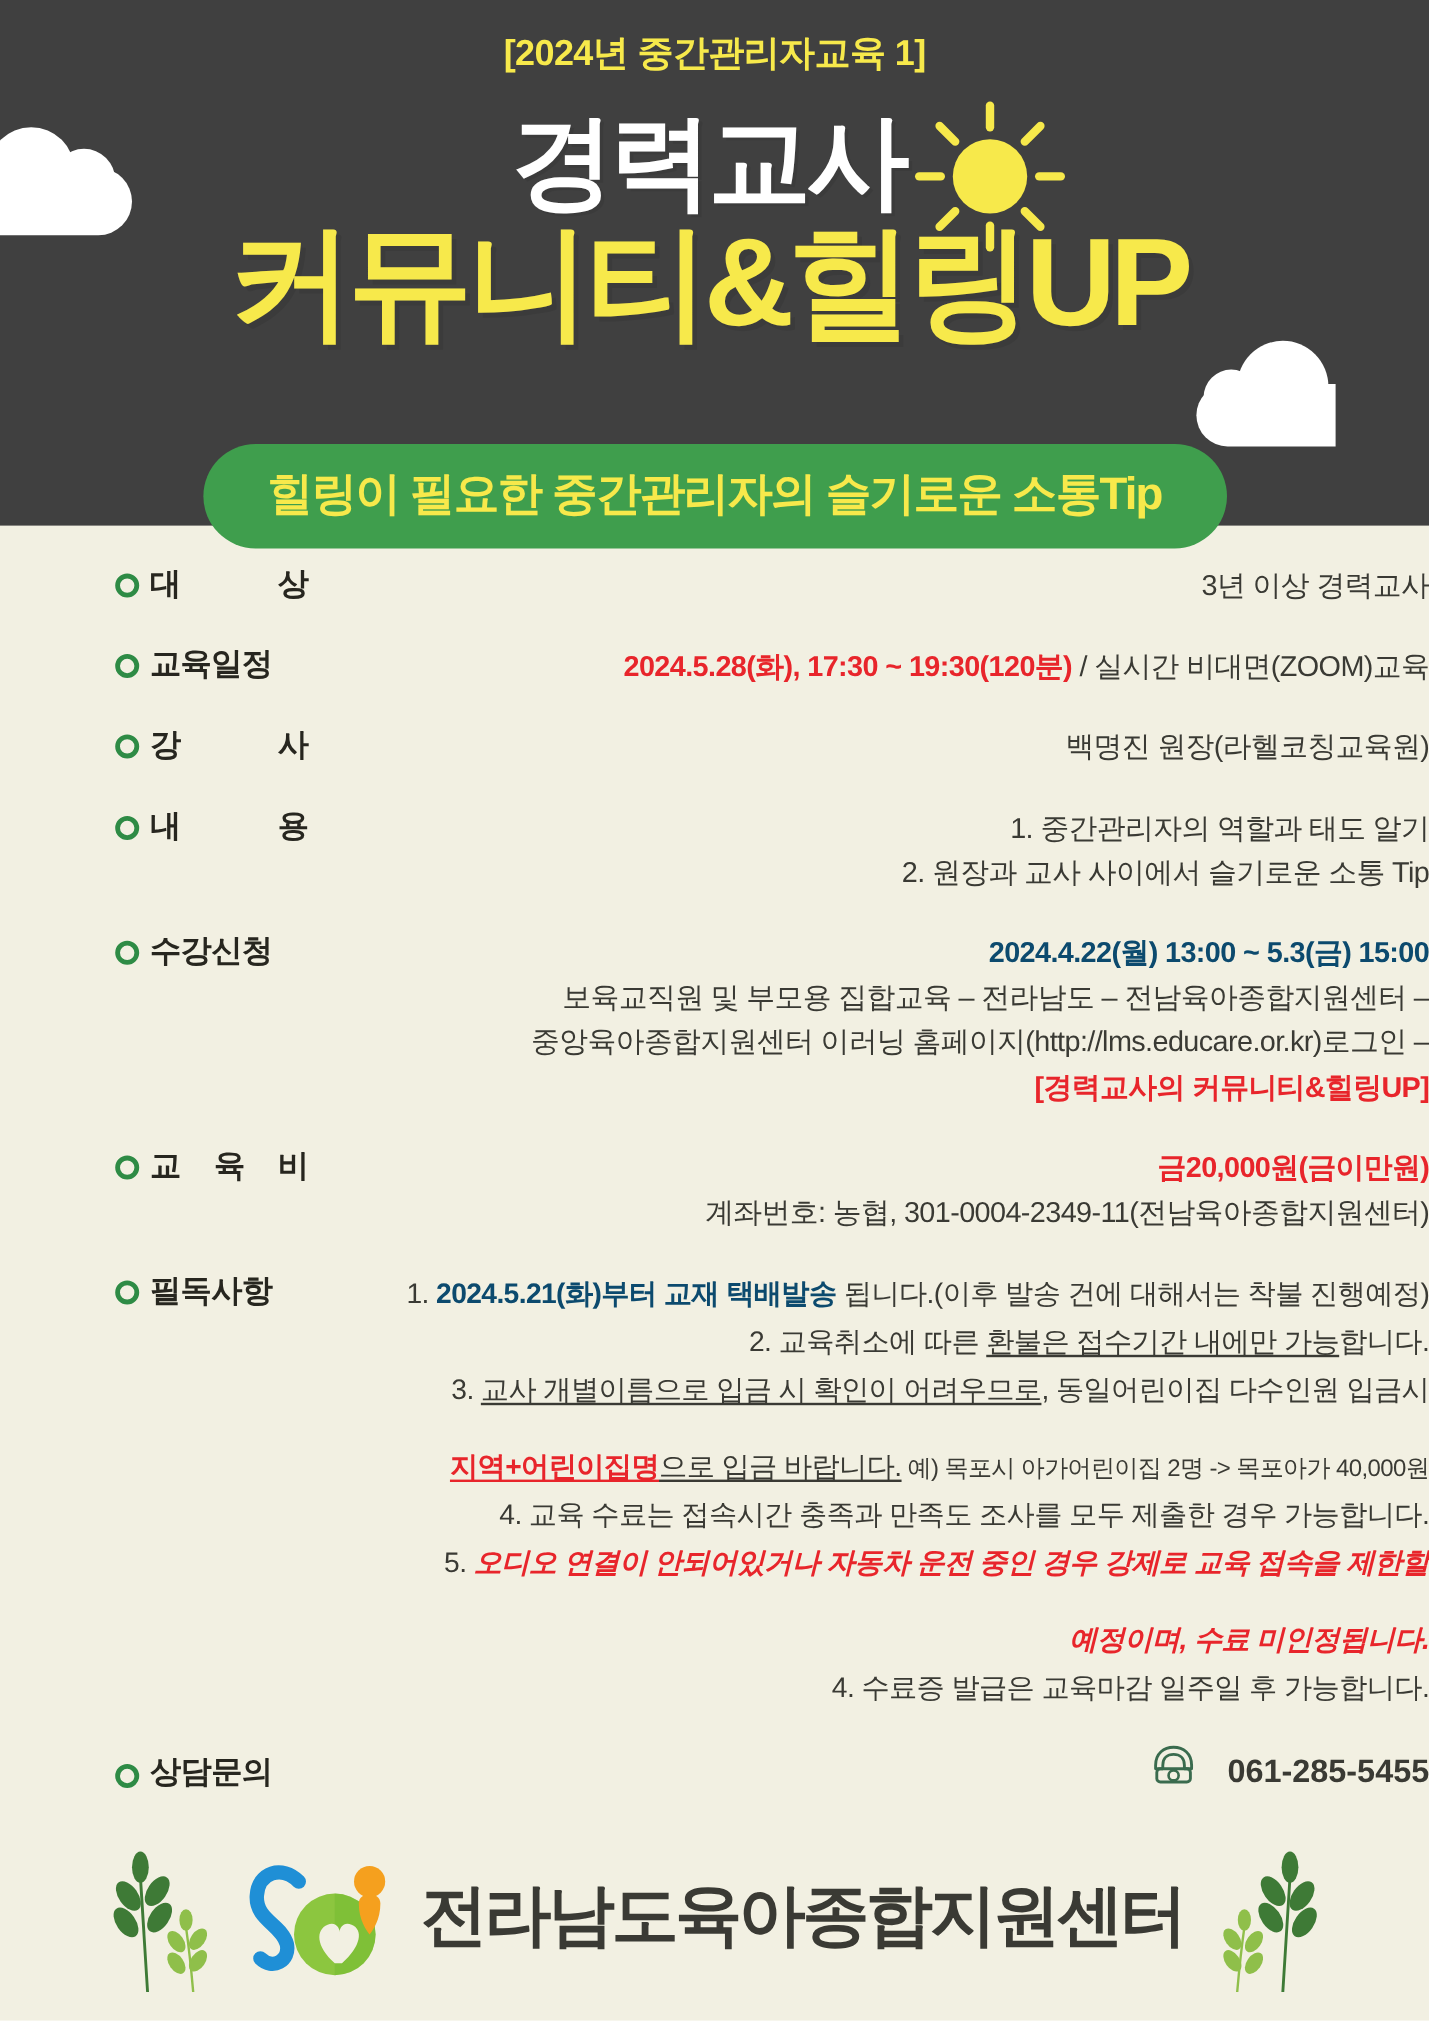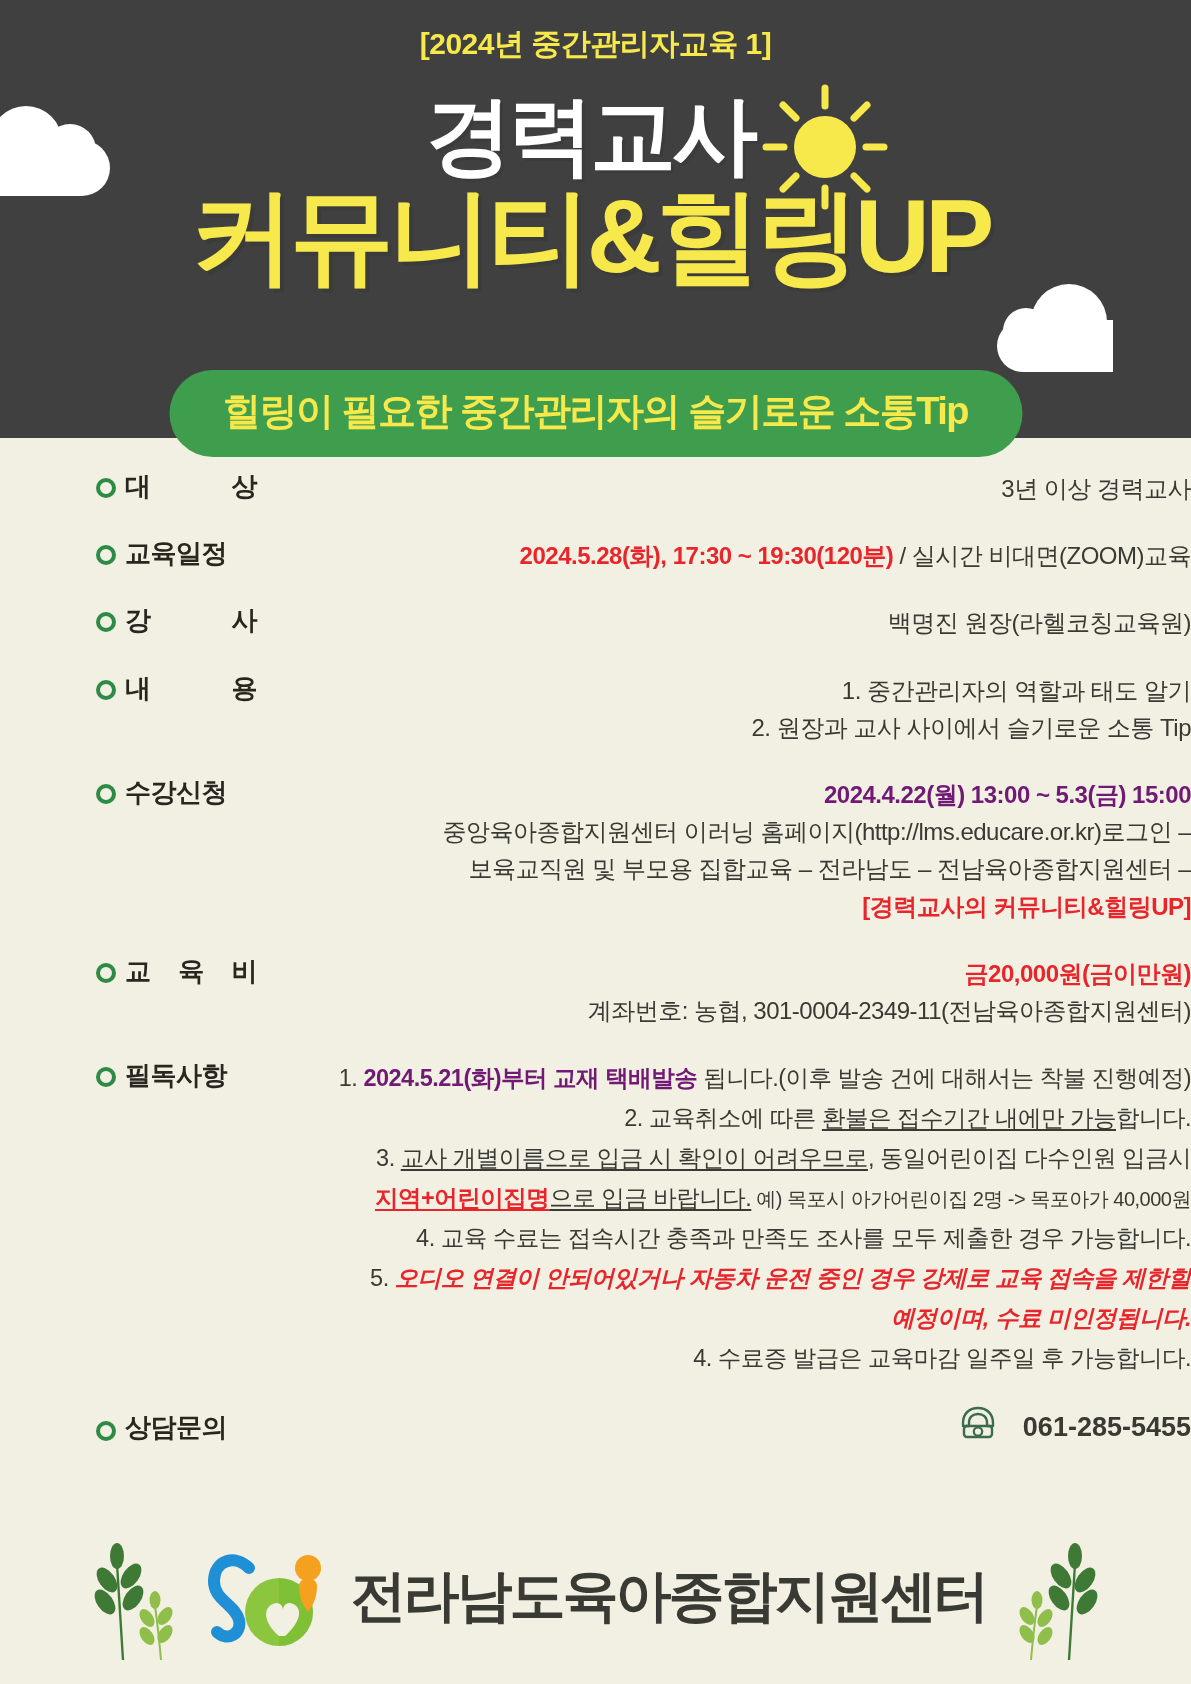--- a/index.html
+++ b/index.html
@@ -171,25 +171,25 @@
     flex: 1 1 auto;
     color: #3A3A34;
     font-size: 24px;
     line-height: 1.55;
     letter-spacing: -0.5px;
     text-align: right;
   }
   .value .ln { display: block; }
   .red-b { color: #E8252B; font-weight: bold; }
   .red-bi { color: #E8252B; font-weight: bold; font-style: italic; }
-  .brown-b { color: #701a75; font-weight: bold; }
+  .brown-b { color: #0c4a6e; font-weight: bold; }
   .dark { color: #3A3A34; }
   .u { text-decoration: underline; text-underline-offset: 3px; }
   .small { font-size: 20px; }
-  .indent { padding-left: 26px; }
+  .indent { padding-left: 26px; margin-top: 24px; }
 
   .row-notice { margin-bottom: 26px; }
   .row-notice .value { font-size: 23.5px; line-height: 1.70; }
 
   
   .row-contact { margin-bottom: 0; align-items: center; }
   .phone-icon { margin-right: 18px; display: inline-block; vertical-align: middle; }
   .phone-num {
     color: #3A3A34;
     font-size: 27px;
@@ -310,22 +310,22 @@
 
     <div class="row">
       <span class="bullet">
         <svg width="22" height="22" viewBox="0 0 22 22">
             <circle cx="11" cy="11" r="8" fill="none" stroke="#2E8B45" stroke-width="4"></circle>
           </svg>
       </span>
       <span class="label">수강신청</span>
       <span class="value">
         <span class="ln brown-b" style="padding-left:7px">2024.4.22(월) 13:00 ~ 5.3(금) 15:00</span>
+        <span class="ln">보육교직원 및 부모용 집합교육 – 전라남도 – 전남육아종합지원센터 –</span>
         <span class="ln">중앙육아종합지원센터 이러닝 홈페이지(http://lms.educare.or.kr)로그인 –</span>
-        <span class="ln">보육교직원 및 부모용 집합교육 – 전라남도 – 전남육아종합지원센터 –</span>
         <span class="ln red-b">[경력교사의 커뮤니티&amp;힐링UP]</span>
       </span>
     </div>
 
     <div class="row">
       <span class="bullet">
         <svg width="22" height="22" viewBox="0 0 22 22">
             <circle cx="11" cy="11" r="8" fill="none" stroke="#2E8B45" stroke-width="4"></circle>
           </svg>
       </span>

